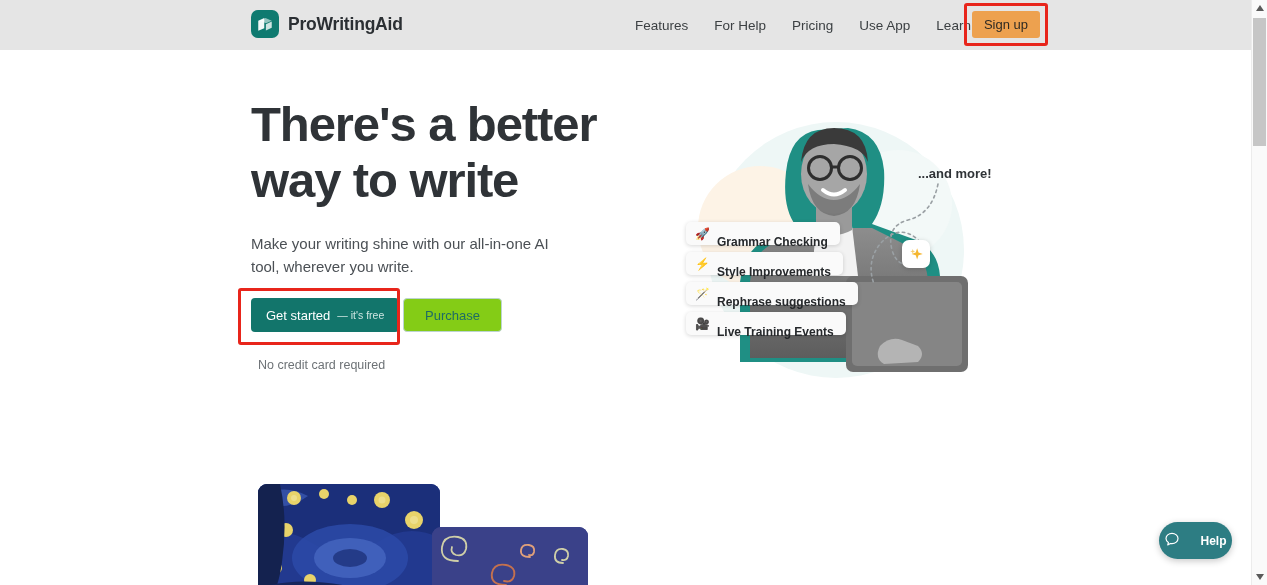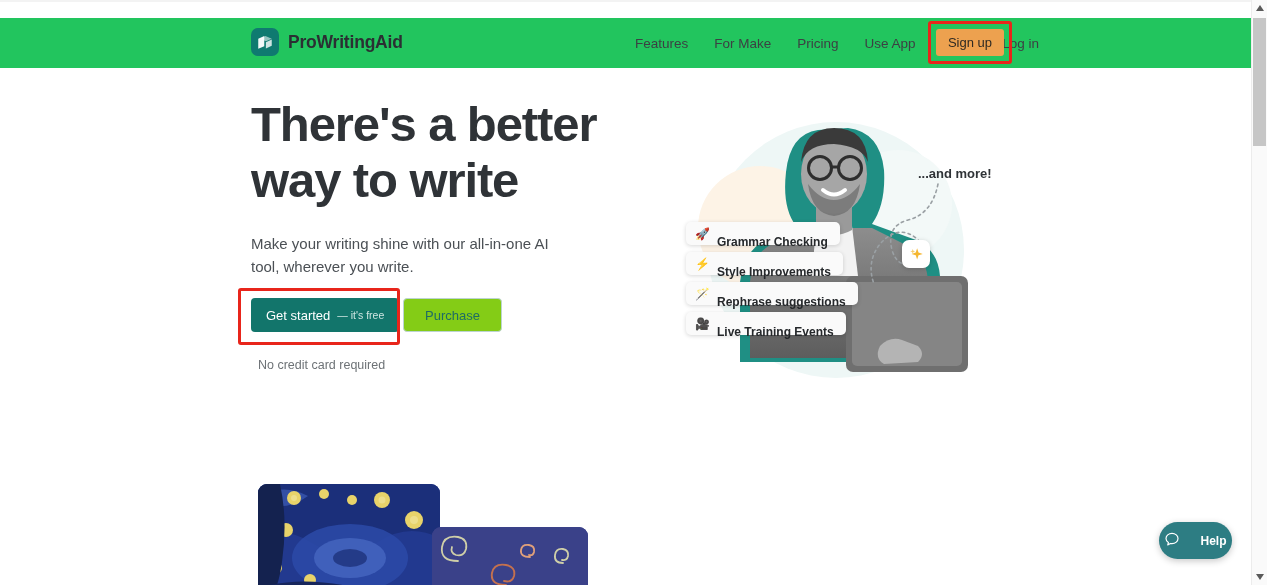--- a/index.html
+++ b/index.html
@@ -37,24 +37,23 @@
     width: 1251px; height: 2px;
     background: #f3f3f3;
   }
 
   
   .site-header {
     position: absolute;
     left: 0; top: 0;
     width: 1251px;
     height: 50px;
-    background: #22c55e;
-    display: flex;
-    align-items: center;
-    margin-top: 18px;
+    background: #e5e5e5;
+    display: flex;
+    align-items: center;
   }
 
   .brand {
     position: absolute;
     left: 251px;
     top: 10px;
     display: flex;
     align-items: center;
     gap: 9px;
     text-decoration: none;
@@ -88,21 +87,21 @@
   .nav-link {
     font-size: 13.5px;
     color: #3c4043;
     text-decoration: none;
     padding: 6px 13px;
     white-space: nowrap;
   }
 
   .signup-wrap {
     position: absolute;
-    left: 928px;
+    left: 964px;
     top: 3px;
     width: 84px;
     height: 43px;
   }
   .signup-highlight {
     position: absolute;
     left: 0; top: 0;
     width: 84px; height: 43px;
     border: 3px solid #e8251b;
     border-radius: 3px;
@@ -382,21 +381,21 @@
             <path d="M3 7.5 L11 4 L11 17.5 L3 21 Z" fill="#ffffff" opacity="0.95"></path>
             <path d="M12.6 4 L21 7.6 L13.4 11 L5.2 7.5 Z" fill="#ffffff" opacity="0.55"></path>
             <path d="M13.2 12.2 L21 8.8 L21 17 L13.2 20.6 Z" fill="#ffffff" opacity="0.8"></path>
           </svg>
         </span>
         <span class="brand-name">ProWritingAid</span>
       </a>
 
       <nav class="main-nav">
         <a class="nav-link" href="#">Features</a>
-        <a class="nav-link" href="#">For Make</a>
+        <a class="nav-link" href="#">For Help</a>
         <a class="nav-link" href="#">Pricing</a>
         <a class="nav-link" href="#">Use App</a>
         <a class="nav-link" href="#">Learn</a>
         <a class="nav-link" href="#">Log in</a>
       </nav>
 
       <div class="signup-wrap">
         <button class="signup-btn">Sign up</button>
         <div class="signup-highlight"></div>
       </div>

